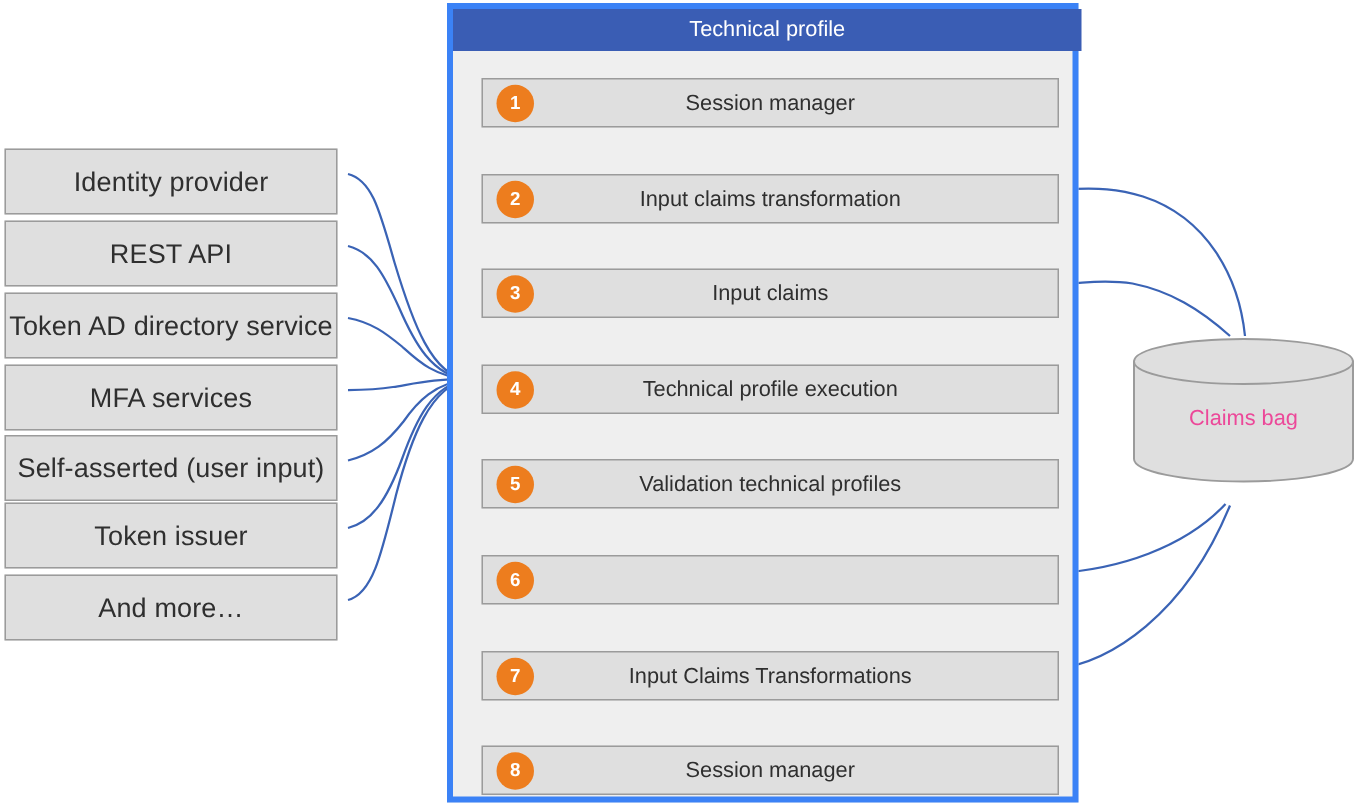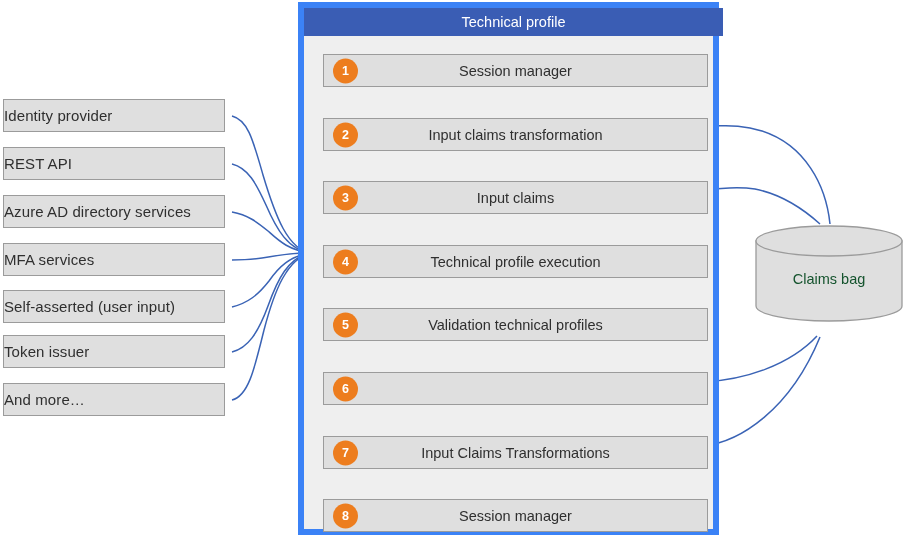--- a/index.html
+++ b/index.html
@@ -27,42 +27,42 @@
     height: 539px;
     pointer-events: none;
   }
   #connectors path { fill: none; }
 
   
   .src-box {
     position: absolute;
     left: 3px;
     width: 222px;
-    height: 33px;
+    height: 44px;
     box-sizing: border-box;
     background: #DFDFDF;
     border: 1px solid #9B9B9B;
     display: flex;
     align-items: center;
-    justify-content: flex-start;
-    font-size: 15px;
+    justify-content: center;
+    font-size: 18px;
     color: #2F2F2F;
     letter-spacing: .1px;
   }
 
   
   #panel {
     position: absolute;
     left: 298px;
     top: 2px;
     width: 421px;
     height: 533px;
     box-sizing: border-box;
     background: #EFEFEF;
-    border: 6px solid #3b82f6;
+    border: 4px solid #3b82f6;
   }
   #panel-header {
     position: absolute;
     left: 0; top: 0;
     width: 419px;
     height: 28px;
     background: #3A5DB4;
     color: #ffffff;
     display: flex;
     align-items: center;
@@ -119,21 +119,21 @@
   #claims-bag-label {
     position: absolute;
     left: 0;
     top: 0;
     width: 148px;
     height: 97px;
     display: flex;
     align-items: center;
     justify-content: center;
     font-size: 14.5px;
-    color: #14532d;
+    color: #ec4899;
     padding-top: 10px;
     box-sizing: border-box;
   }
 </style>
 </head>
 <body>
 
 <div id="canvas">
 
   <svg id="connectors" viewBox="0 0 910 539" width="910" height="539">
@@ -177,21 +177,21 @@
     </g>
   </svg>
 
   <div class="src-box" style="top:99px">
     <span>Identity provider</span>
   </div>
   <div class="src-box" style="top:147px">
     <span>REST API</span>
   </div>
   <div class="src-box" style="top:195px">
-    <span>Azure AD directory services</span>
+    <span>Token AD directory service</span>
   </div>
   <div class="src-box" style="top:290px">
     <span>Self-asserted (user input)</span>
   </div>
   <div class="src-box" style="top:243px">
     <span>MFA services</span>
   </div>
   <div class="src-box" style="top:335px">
     <span>Token issuer</span>
   </div>

